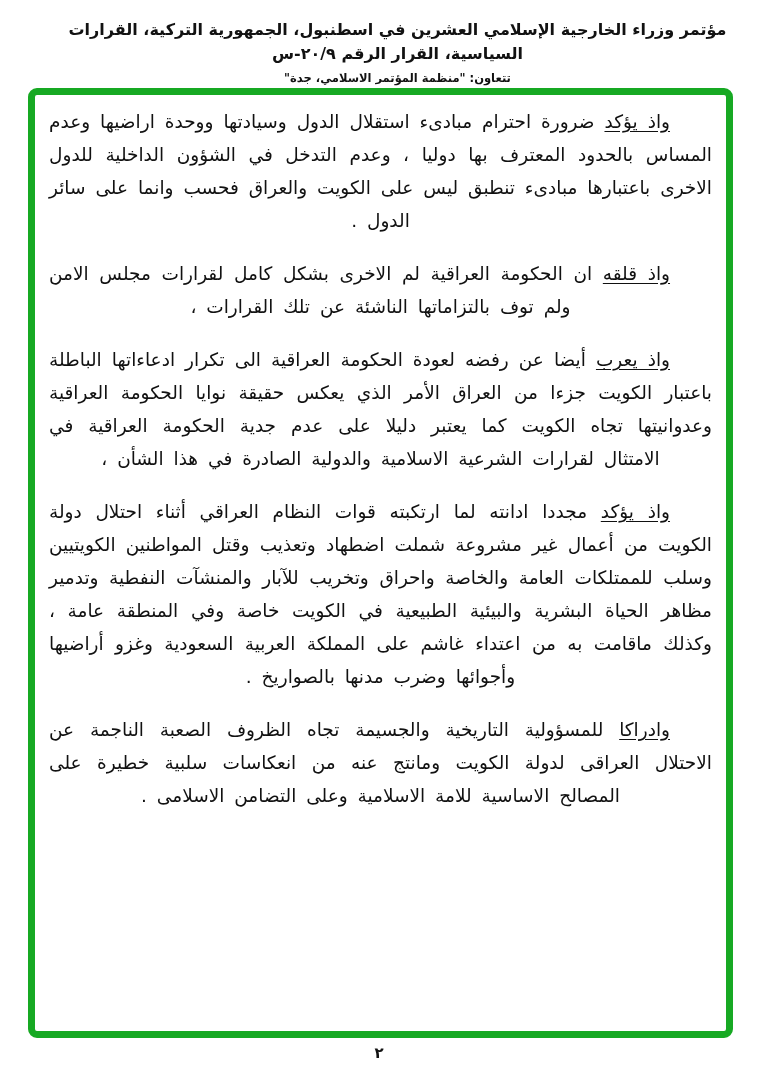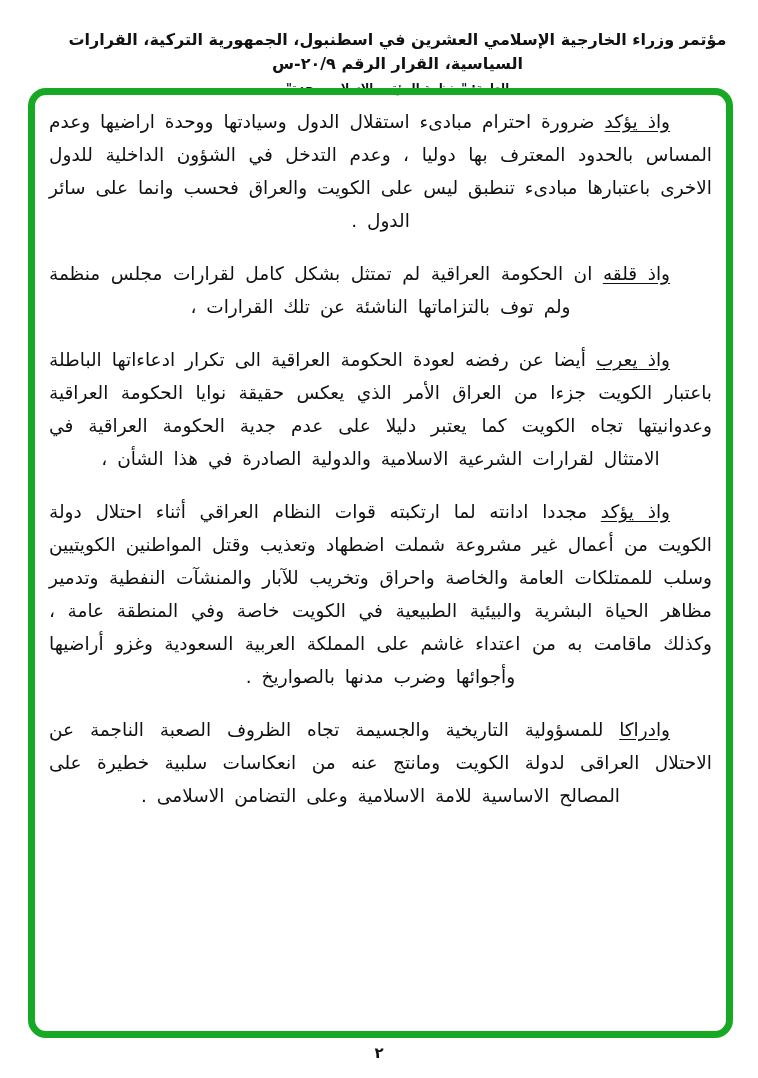--- a/index.html
+++ b/index.html
@@ -11,21 +11,21 @@
   .page {
     position: relative;
     width: 758px;
     height: 1078px;
     background: #ffffff;
     overflow: hidden;
   }
   .doc-header {
     direction: rtl;
     text-align: center;
-    padding-top: 28px;
+    padding-top: 18px;
     color: #121212;
     margin-left: 37px;
   }
   .doc-title {
     font-size: 16px;
     font-weight: bold;
     line-height: 24px;
     padding: 0 6px;
   }
   .doc-source {
@@ -34,21 +34,21 @@
     font-weight: bold;
   }
   .green-box {
     position: absolute;
     left: 28px;
     top: 88px;
     width: 705px;
     height: 950px;
     box-sizing: border-box;
     border: 7px solid var(--border-green, #17a923);
-    border-radius: 18px;
+    border-radius: 9px;
     padding: 10px 14px 8px 14px;
     direction: rtl;
     overflow: hidden;
   }
   .para {
     margin: 0 0 20px 0;
     font-size: 18.5px;
     line-height: 33px;
     color: var(--text, #111111);
     text-align: justify;
@@ -75,35 +75,35 @@
   }
 </style>
 </head>
 <body>
 
 <div class="page">
 
   <header class="doc-header">
     <div class="doc-title">مؤتمر وزراء الخارجية الإسلامي العشرين في اسطنبول، الجمهورية التركية، القرارات السياسية، القرار الرقم ٢٠/٩-س</div>
     <div class="doc-source">
-      <span>العامة:</span>
+      <span>تتعاون:</span>
       <span>"منظمة المؤتمر الاسلامي، جدة"</span>
     </div>
   </header>
 
   <main class="green-box">
 
     <p class="para">
       <span class="lead">واذ يؤكد</span>
       <span>ضرورة احترام مبادىء استقلال الدول وسيادتها ووحدة اراضيها وعدم المساس بالحدود المعترف بها دوليا ، وعدم التدخل في الشؤون الداخلية للدول الاخرى باعتبارها مبادىء تنطبق ليس على الكويت والعراق فحسب وانما على سائر الدول .</span>
     </p>
 
     <p class="para">
       <span class="lead">واذ قلقه</span>
-      <span>ان الحكومة العراقية لم تمتثل بشكل كامل لقرارات مجلس منظمة ولم توف بالتزاماتها الناشئة عن تلك القرارات ،</span>
+      <span>ان الحكومة العراقية لم الاخرى بشكل كامل لقرارات مجلس الامن ولم توف بالتزاماتها الناشئة عن تلك القرارات ،</span>
     </p>
 
     <p class="para">
       <span class="lead">واذ يعرب</span>
       <span>أيضا عن رفضه لعودة الحكومة العراقية الى تكرار ادعاءاتها الباطلة باعتبار الكويت جزءا من العراق الأمر الذي يعكس حقيقة نوايا الحكومة العراقية وعدوانيتها تجاه الكويت كما يعتبر دليلا على عدم جدية الحكومة العراقية في الامتثال لقرارات الشرعية الاسلامية والدولية الصادرة في هذا الشأن ،</span>
     </p>
 
     <p class="para">
       <span class="lead">واذ يؤكد</span>
       <span>مجددا ادانته لما ارتكبته قوات النظام العراقي أثناء احتلال دولة الكويت من أعمال غير مشروعة شملت اضطهاد وتعذيب وقتل المواطنين الكويتيين وسلب للممتلكات العامة والخاصة واحراق وتخريب للآبار والمنشآت النفطية وتدمير مظاهر الحياة البشرية والبيئية الطبيعية في الكويت خاصة وفي المنطقة عامة ، وكذلك ماقامت به من اعتداء غاشم على المملكة العربية السعودية وغزو أراضيها وأجوائها وضرب مدنها بالصواريخ .</span>

